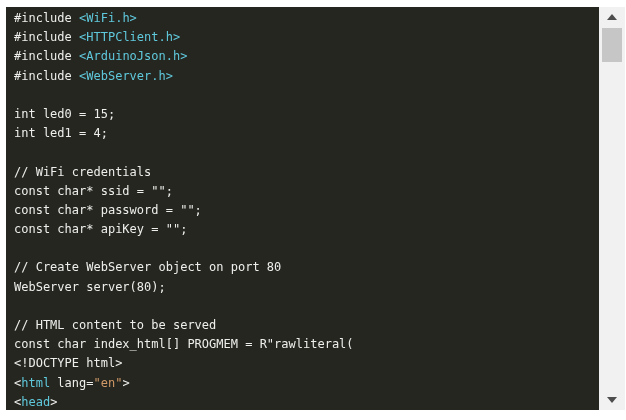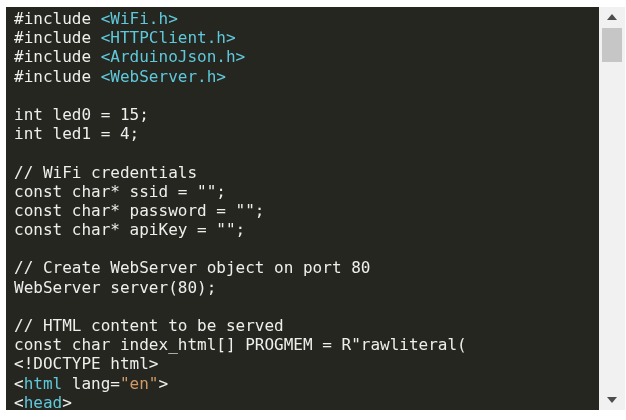--- a/index.html
+++ b/index.html
@@ -17,21 +17,21 @@
     top: 7px;
     width: 593px;
     height: 403px;
     background: var(--code-bg, #262621);
     box-sizing: border-box;
     padding: 2px 0 0 8px;
     overflow: hidden;
   }
   .code {
     margin: 0;
-    font-size: 16px;
+    font-size: 12px;
     line-height: 19.2px;
     color: var(--code-text, #eeeeec);
     white-space: pre;
   }
   .code-line { height: 19.2px; }
   .tok-plain  { color: var(--code-text, #eeeeec); }
   .tok-type   { color: var(--code-type, #5fc9dc); }
   .tok-string { color: var(--code-string, #d19a66); }
 
   .scrollbar {

